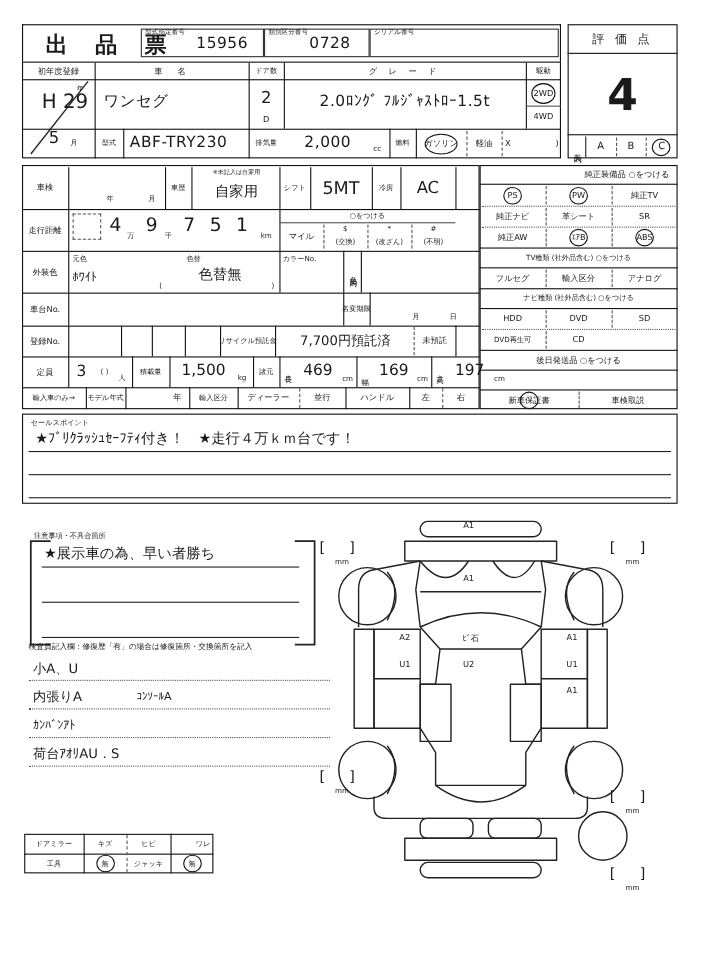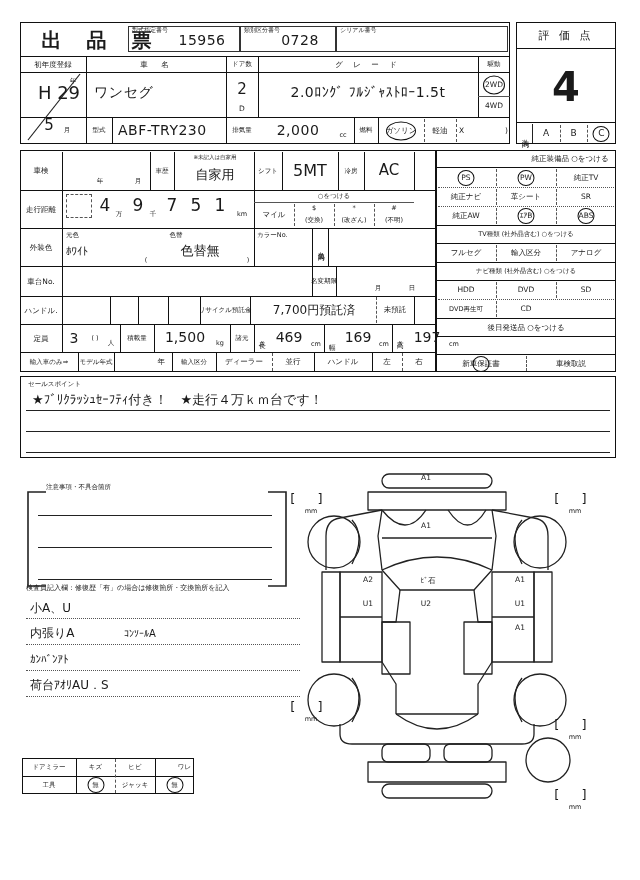--- a/index.html
+++ b/index.html
@@ -200,21 +200,21 @@
   <div class="abs" style="left:62px;top:266px;width:0;height:30px;border-left:1.1px solid #111;"></div>
   <div class="abs" style="left:312px;top:266px;width:0;height:30px;border-left:1.1px solid #111;"></div>
   <div class="cell tiny" style="left:312px;top:266px;width:24px;height:30px;line-height:1.3;">
       <span>名変期限</span>
     </div>
   <div class="abs" style="left:336px;top:266px;width:0;height:30px;border-left:1.1px solid #111;"></div>
   <div class="cell tiny" style="left:370px;top:282px;width:16px;height:13px;">月</div>
   <div class="cell tiny" style="left:404px;top:282px;width:16px;height:13px;">日</div>
 
   <div class="abs" style="left:20px;top:296px;width:416px;height:0;border-top:1.4px solid #111;"></div>
-  <div class="cell mini" style="left:20px;top:298px;width:42px;height:26px;">ハンドル.</div>
+  <div class="cell mini" style="left:20px;top:298px;width:42px;height:26px;">登録No.</div>
   <div class="abs" style="left:62px;top:296px;width:0;height:28px;border-left:1.1px solid #111;"></div>
   <div class="abs" style="left:110px;top:296px;width:0;height:28px;border-left:1.1px solid #111;"></div>
   <div class="abs" style="left:138px;top:296px;width:0;height:28px;border-left:1.1px solid #111;"></div>
   <div class="abs" style="left:168px;top:296px;width:0;height:28px;border-left:1.1px solid #111;"></div>
   <div class="abs" style="left:200px;top:296px;width:0;height:28px;border-left:1.1px solid #111;"></div>
   <div class="cell tiny" style="left:200px;top:297px;width:50px;height:26px;line-height:1.35;text-align:center;">
       <span>リサイクル預託金</span>
     </div>
   <div class="abs" style="left:250px;top:296px;width:0;height:28px;border-left:1.1px solid #111;"></div>
   <div class="cell" style="left:252px;top:296px;width:124px;height:28px;font-size:12px;">7,700円預託済</div>
@@ -336,25 +336,26 @@
 
   <div class="abs bdr" style="left:20px;top:376px;width:596px;height:82px;"></div>
   <div class="cell tiny lft" style="left:28px;top:379px;width:120px;height:11px;">セールスポイント</div>
   <div class="cell lft" style="left:32px;top:391px;width:560px;height:18px;font-size:13px;">★ﾌﾞﾘｸﾗｯｼｭｾｰﾌﾃｨ付き！　★走行４万ｋｍ台です！</div>
   <div class="uline" style="left:26px;top:410px;width:584px;"></div>
   <div class="cell lft" style="left:32px;top:412px;width:560px;height:16px;font-size:13px;"></div>
   <div class="uline" style="left:26px;top:431px;width:584px;"></div>
   <div class="cell lft" style="left:32px;top:433px;width:560px;height:16px;font-size:13px;"></div>
   <div class="uline" style="left:26px;top:452px;width:584px;"></div>
 
-  <div class="cell tiny lft" style="left:46px;top:482px;width:180px;height:11px;">注意事項・不具合箇所</div>
+  <div class="cell tiny lft" style="left:31px;top:482px;width:180px;height:11px;">注意事項・不具合箇所</div>
   <svg class="abs" style="left:24px;top:490px;" width="266" height="98">
     <path d="M22 2 L4 2 L4 96 L22 96" fill="none" stroke="#222" stroke-width="1.6"></path>
     <path d="M244 2 L262 2 L262 96 L244 96" fill="none" stroke="#222" stroke-width="1.6"></path>
   </svg>
+  <div class="cell lft" style="left:40px;top:495px;width:230px;height:18px;font-size:13px;">★展示車の為、早い者勝ち</div>
   <div class="uline" style="left:38px;top:515px;width:234px;"></div>
   <div class="cell lft" style="left:40px;top:518px;width:230px;height:16px;font-size:13px;"></div>
   <div class="uline" style="left:38px;top:547px;width:234px;"></div>
   <div class="cell lft" style="left:40px;top:550px;width:230px;height:16px;font-size:13px;"></div>
   <div class="uline" style="left:38px;top:579px;width:234px;"></div>
 
   <div class="cell tiny lft" style="left:26px;top:583px;width:280px;height:12px;font-size:7px;">検査員記入欄：修復歴「有」の場合は修復箇所・交換箇所を記入</div>
 
   <div class="cell lft" style="left:30px;top:600px;width:110px;height:17px;font-size:12px;">小A、U</div>
   <div class="cell lft" style="left:140px;top:600px;width:140px;height:17px;font-size:11px;"></div>

